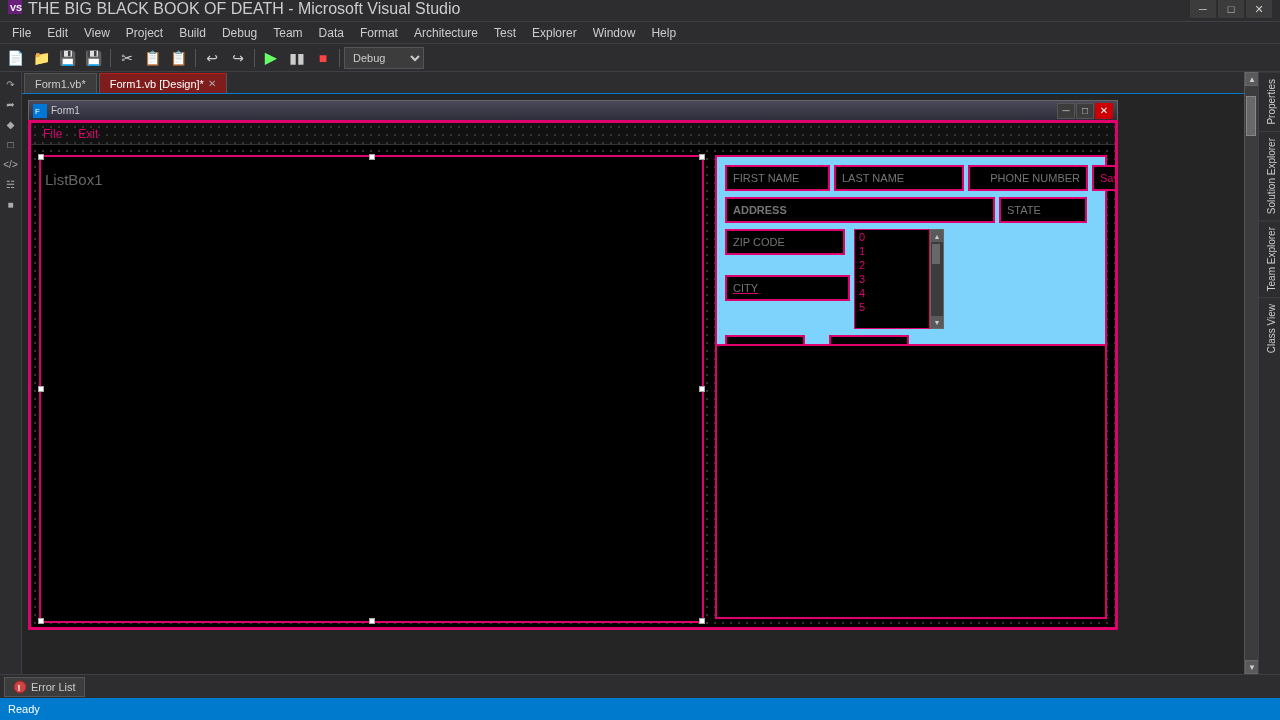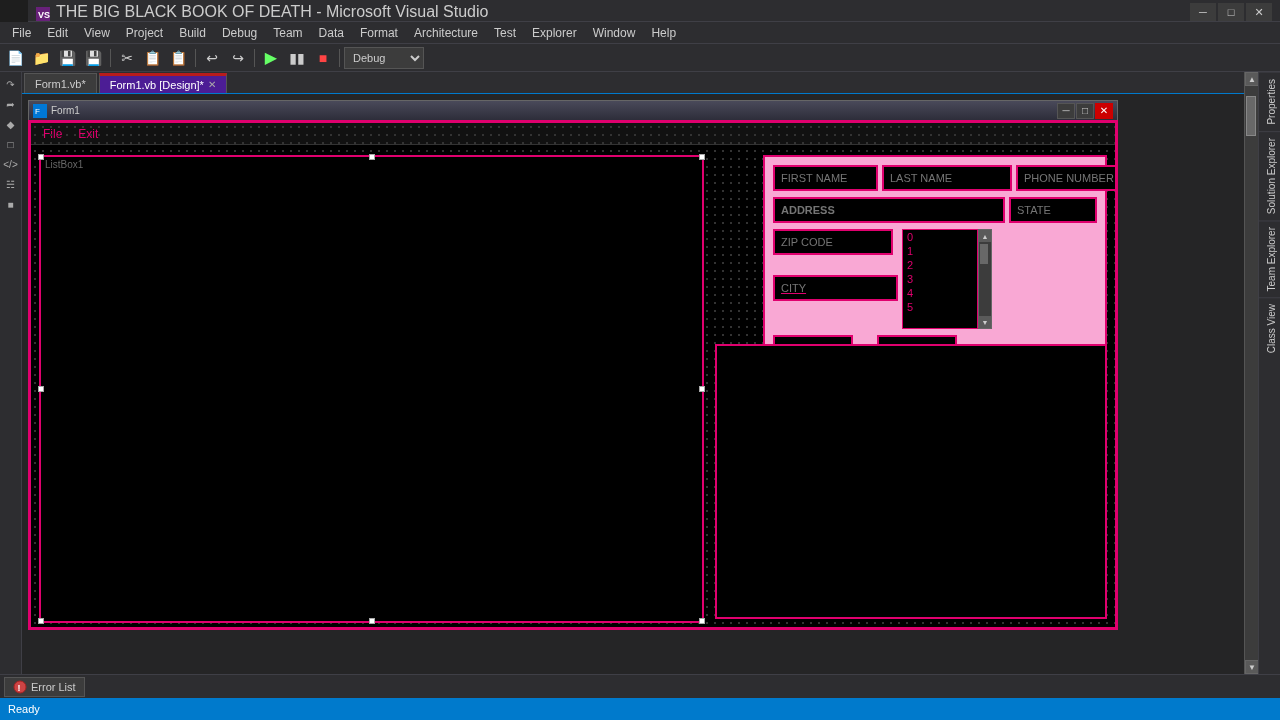--- a/index.html
+++ b/index.html
@@ -11,24 +11,23 @@
       font-size: 12px;
       color: #ddd;
       overflow: hidden;
     }
 
     
     #title-bar {
       background: #2d2d30;
       height: 22px;
       display: flex;
-      align-items: flex-end;
+      align-items: flex-start;
       padding: 0 8px;
       border-bottom: 1px solid #3f3f46;
-      margin-left: 28px;
     }
     #title-bar-icon {
       width: 14px;
       height: 14px;
       background: #c00;
       margin-right: 6px;
       font-size: 10px;
       display: flex;
       align-items: center;
       justify-content: center;
@@ -122,23 +121,23 @@
       border-bottom: none;
       color: #ccc;
       font-size: 11px;
       cursor: pointer;
       display: flex;
       align-items: center;
       gap: 4px;
       margin-right: 2px;
     }
     .tab.active {
-      background: #4c1d95;
+      background: #7f1d1d;
       color: white;
-      border-top: 3px solid #b91c1c;
+      border-top: 1px solid #b91c1c;
     }
     .tab-close {
       font-size: 10px;
       color: #aaa;
       cursor: pointer;
     }
     .form1-ctrl-btn {
       width: 18px;
       height: 16px;
       background: #3c3c3c;
@@ -183,23 +182,23 @@
       height: 6px;
       background: white;
       border: 1px solid #aaa;
     }
 
     
     #right-panel {
       position: absolute;
       right: 8px;
       top: 32px;
-      width: 344px;
+      width: 392px;
       border: 2px solid #e0006e;
-      background: #f9a8d4;
+      background: #7dd3fc;
       padding: 8px;
     }
 
     
     .field-row {
       display: flex;
       gap: 4px;
       margin-bottom: 6px;
       align-items: center;
     }
@@ -207,21 +206,21 @@
       border: 2px solid #e0006e;
       background: black;
       color: #e0006e;
       font-size: 11px;
       padding: 3px 6px;
       height: 26px;
       font-family: 'Segoe UI', sans-serif;
     }
     .form-field.first-name { width: 105px; }
     .form-field.last-name { width: 130px; }
-    .form-field.phone { width: 120px; }
+    .form-field.phone { width: 120px; text-align: right; }
 
     .save-btn {
       background: black;
       border: 2px solid #e0006e;
       color: #e0006e;
       font-size: 11px;
       padding: 3px 6px;
       height: 26px;
       cursor: pointer;
       min-width: 36px;
@@ -597,21 +596,21 @@
           <div id="form-window-body">
 
             <div class="dot-grid"></div>
 
             <div id="form-menu-bar">
               <span class="form-menu-item">File</span>
               <span class="form-menu-item">Exit</span>
             </div>
 
             <div id="listbox-area">
-              <div style="color:#666; font-size:10px; padding:2px 4px;">ListBox1</div>
+              <div style="color:#666; font-size:15px; padding:14px 4px;">ListBox1</div>
 
               <div class="handle" style="top:-3px; left:-3px;"></div>
               <div class="handle" style="top:-3px; left:50%; transform:translateX(-50%);"></div>
               <div class="handle" style="top:-3px; right:-3px;"></div>
               <div class="handle" style="top:50%; left:-3px; transform:translateY(-50%);"></div>
               <div class="handle" style="top:50%; right:-3px; transform:translateY(-50%);"></div>
               <div class="handle" style="bottom:-3px; left:-3px;"></div>
               <div class="handle" style="bottom:-3px; left:50%; transform:translateX(-50%);"></div>
               <div class="handle" style="bottom:-3px; right:-3px;"></div>
             </div>

